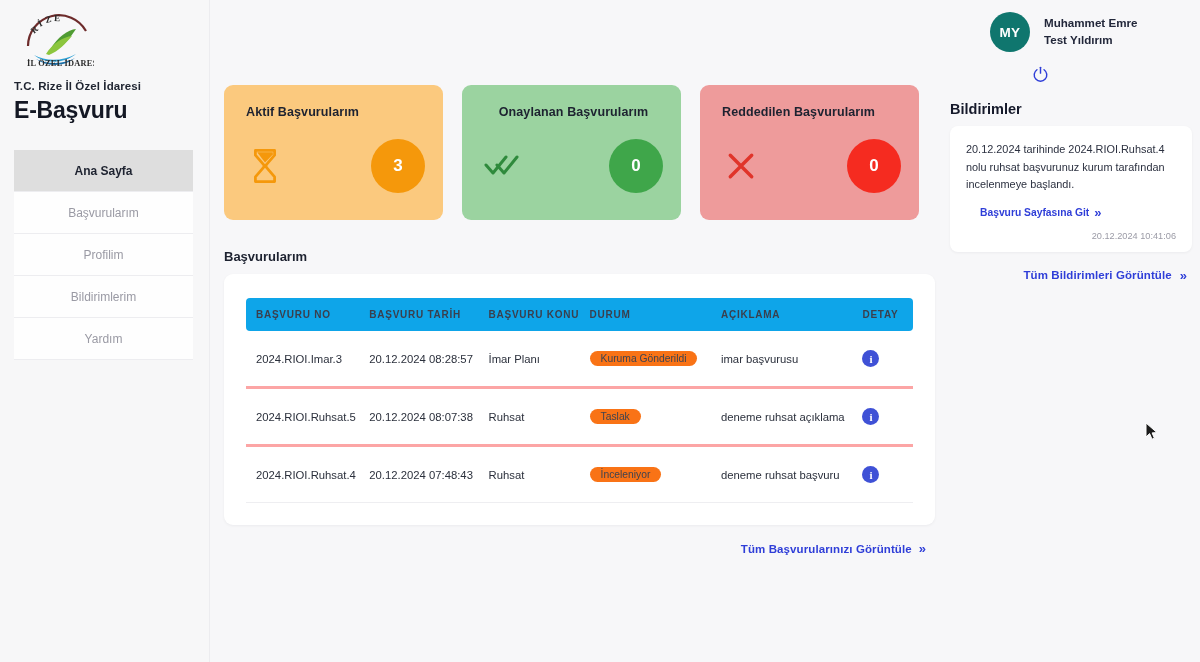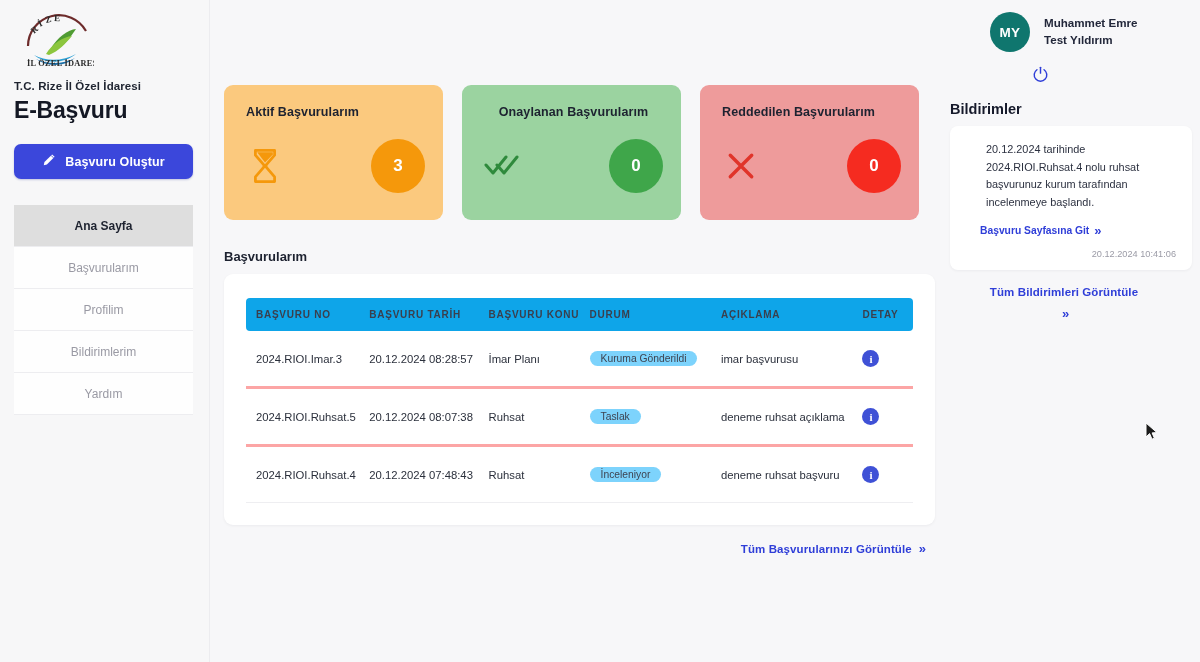--- a/index.html
+++ b/index.html
@@ -115,21 +115,21 @@
   tbody td {
     font-size: 11.3px; color: #2b303c;
     padding: 19px 0;
     border-bottom: 3px solid #fca5a5;
     white-space: nowrap;
   }
   tbody tr:last-child td { border-bottom: 1px solid #eeeef1; }
   tbody td:first-child { padding-left: 10px; }
   .badge {
     display: inline-block;
-    background: #7dd3fc;
+    background: #f97316;
     color: #3e4350;
     border-radius: 11px;
     padding: 2px 11px;
     font-size: 10.3px;
   }
   .info-dot {
     width: 17px; height: 17px; border-radius: 50%;
     background: #3f51d6; color: #fff;
     display: flex; align-items: center; justify-content: center;
     font-size: 11px; font-weight: bold;
@@ -168,33 +168,33 @@
   .panel-title {
     font-size: 14.5px; font-weight: bold; color: #15192a;
     padding: 14px 0 9px 6px;
   }
   .notif {
     background: #fff; border-radius: 8px;
     padding: 15px 16px 11px 16px;
     margin-left: 6px;
     box-shadow: 0 1px 3px rgba(20,24,40,.05);
   }
-  .notif-text { font-size: 10.9px; color: #2c3140; line-height: 1.62; margin-left: 20px; }
+  .notif-text { font-size: 10.9px; color: #2c3140; line-height: 1.62; }
   .notif-link {
     color: #2f3ed8; font-size: 10.3px; font-weight: bold;
     margin-top: 11px; display: flex; align-items: center; gap: 5px;
     padding-left: 14px; cursor: pointer;
   }
   .notif-time {
     text-align: right; font-size: 9.2px; color: #9b9ba6;
     margin-top: 11px;
   }
   .panel-foot {
     display: flex; justify-content: flex-end; align-items: center;
-    gap: 8px; padding: 16px 8px 0 0; flex-direction: column;
+    gap: 8px; padding: 16px 8px 0 0;
   }
   .cursor { position: absolute; left: 1145px; top: 422px; }
 </style>
 </head>
 <body>
 
 <div id="app">
 
   <aside class="sidebar">
 
@@ -211,29 +211,20 @@
           <text x="26" y="13" font-family="Liberation Serif, serif" font-size="9" font-weight="bold" fill="#2a2a2a" transform="rotate(-13 26 13)">Z</text>
           <text x="34" y="11" font-family="Liberation Serif, serif" font-size="9" font-weight="bold" fill="#2a2a2a" transform="rotate(2 34 11)">E</text>
           <text x="7" y="56" font-family="Liberation Serif, serif" font-size="8.3" font-weight="bold" fill="#2a2a2a" letter-spacing="0.3">İL ÖZEL İDARESİ</text>
         </svg>
       </div>
     </div>
 
     <div class="brand-sub">T.C. Rize İl Özel İdaresi</div>
     <div class="brand-title">E-Başvuru</div>
 
-    <div class="create-btn">
-      <span>
-        <svg width="14" height="14" viewBox="0 0 16 16">
-          <path d="M11.6 1.6 L14.4 4.4 L5.6 13.2 L2 14 L2.8 10.4 Z" fill="#ffffff"></path>
-          <path d="M10.4 2.8 L13.2 5.6" stroke="#3b47db" stroke-width="1"></path>
-        </svg>
-      </span>
-      <span>Başvuru Oluştur</span>
-    </div>
 
     <nav class="nav">
       <div class="nav-item active">
         <span>Ana Sayfa</span>
       </div>
       <div class="nav-item">
         <span>Başvurularım</span>
       </div>
       <div class="nav-item">
         <span>Profilim</span>

